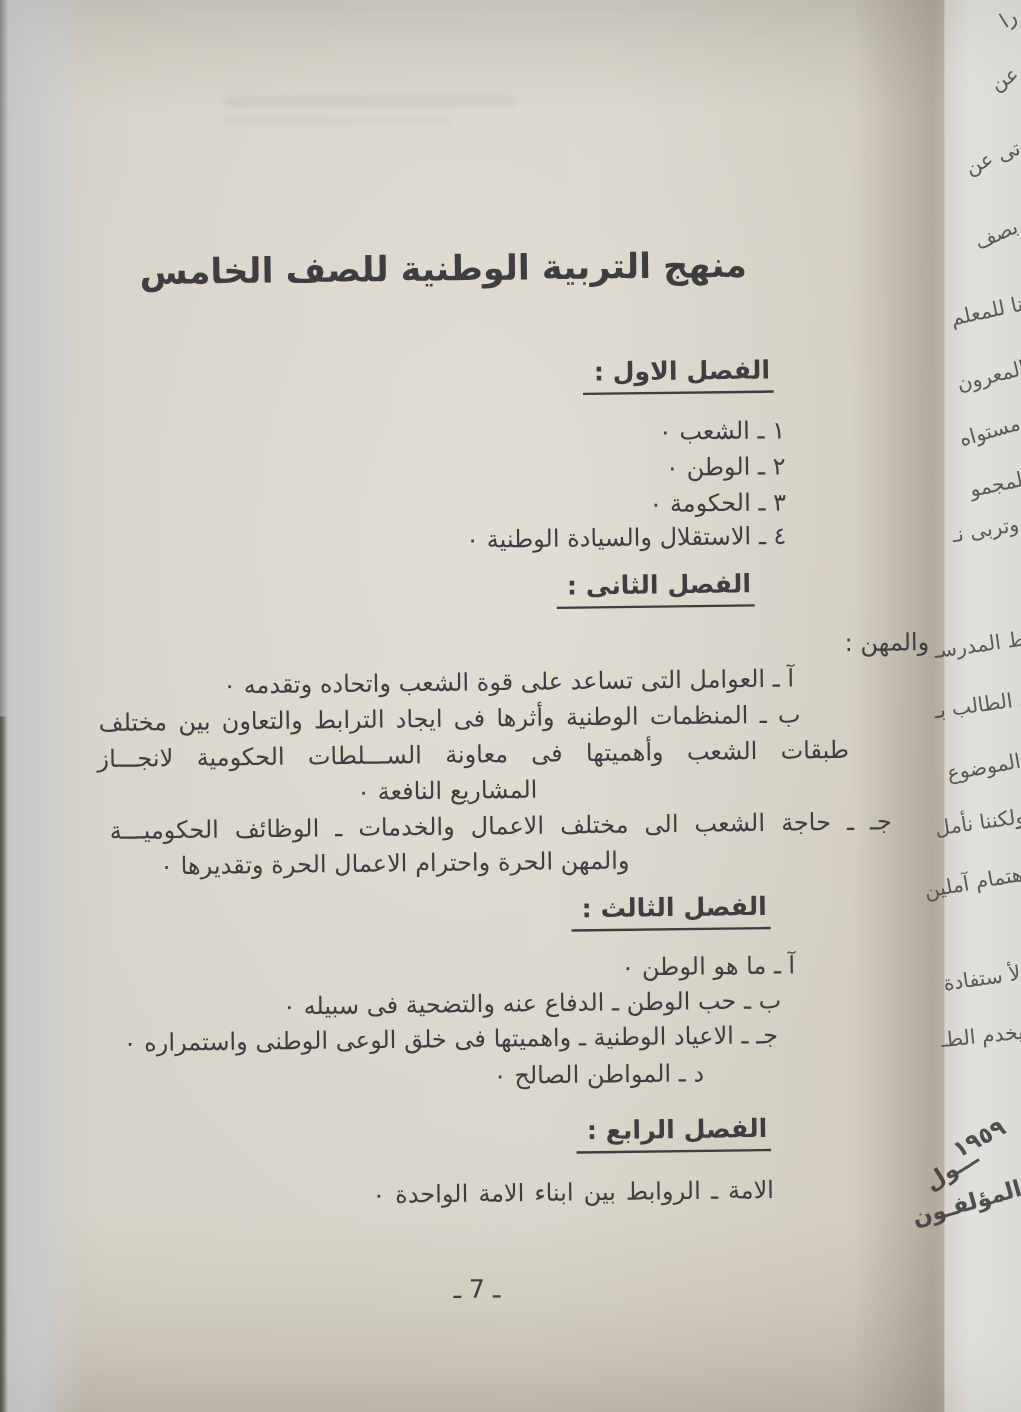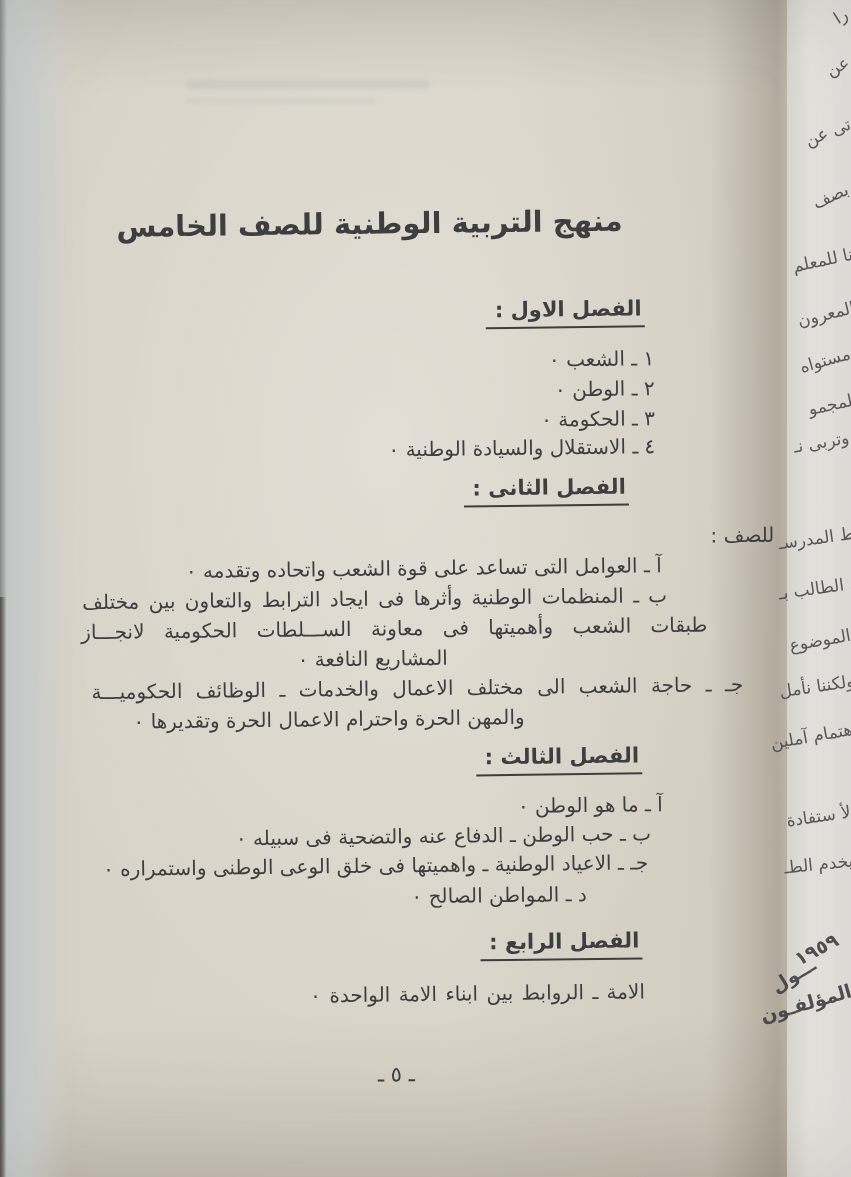--- a/index.html
+++ b/index.html
@@ -95,28 +95,28 @@
   <div class="facing-strip"></div>
 
   <div class="ghost-smudge">
     <div class="g1"></div>
       <div class="g2"></div>
   </div>
 
   <div id="content">
     <div class="title" style="right:224px;top:206px">منهج التربية الوطنية للصف الخامس</div>
 
-    <div class="pagenum" style="left:372px;top:1062px">ـ ٥ ـ</div>
+    <div class="pagenum" style="left:372px;top:1062px">ـ 7 ـ</div>
   <div class="heading" style="right: 203px; top: 299px;">الفصل الاول :</div>
       <div class="bodyline" style="right: 194px; top: 349px;">١ ـ الشعب ٠</div>
       <div class="bodyline" style="right: 194px; top: 379px;">٢ ـ الوطن ٠</div>
       <div class="bodyline" style="right: 194px; top: 409px;">٣ ـ الحكومة ٠</div>
       <div class="bodyline" style="right: 194px; top: 437px;">٤ ـ الاستقلال والسيادة الوطنية ٠</div>
       <div class="heading" style="right: 221px; top: 477px;">الفصل الثانى :</div>
-      <div class="bodyline" style="right: 76px; top: 527px;">للصف :</div>
+      <div class="bodyline" style="right: 76px; top: 527px;">والمهن :</div>
       <div class="bodyline" style="right: 189px; top: 556px;">آ ـ العوامل التى تساعد على قوة الشعب واتحاده وتقدمه ٠</div>
       <div class="bodyline" style="right: 184px; top: 586px; word-spacing: 3px;">ب ـ المنظمات الوطنية وأثرها فى ايجاد الترابط والتعاون بين مختلف</div>
       <div class="bodyline" style="right: 144px; top: 616px; word-spacing: 13px; letter-spacing: 1px;">طبقات الشعب وأهميتها فى معاونة الســـلطات الحكومية لانجـــاز</div>
       <div class="bodyline" style="right: 404px; top: 646px;">المشاريع النافعة ٠</div>
       <div class="bodyline" style="right: 109px; top: 676px; word-spacing: 7px;">جـ ـ حاجة الشعب الى مختلف الاعمال والخدمات ـ الوظائف الحكوميـــة</div>
       <div class="bodyline" style="right: 328px; top: 706px;">والمهن الحرة واحترام الاعمال الحرة وتقديرها ٠</div>
       <div class="heading" style="right: 211px; top: 746px;">الفصل الثالث :</div>
       <div class="bodyline" style="right: 191px; top: 795px;">آ ـ ما هو الوطن ٠</div>
       <div class="bodyline" style="right: 203px; top: 824px;">ب ـ حب الوطن ـ الدفاع عنه والتضحية فى سبيله ٠</div>
       <div class="bodyline" style="right: 206px; top: 853px;">جـ ـ الاعياد الوطنية ـ واهميتها فى خلق الوعى الوطنى واستمراره ٠</div>

